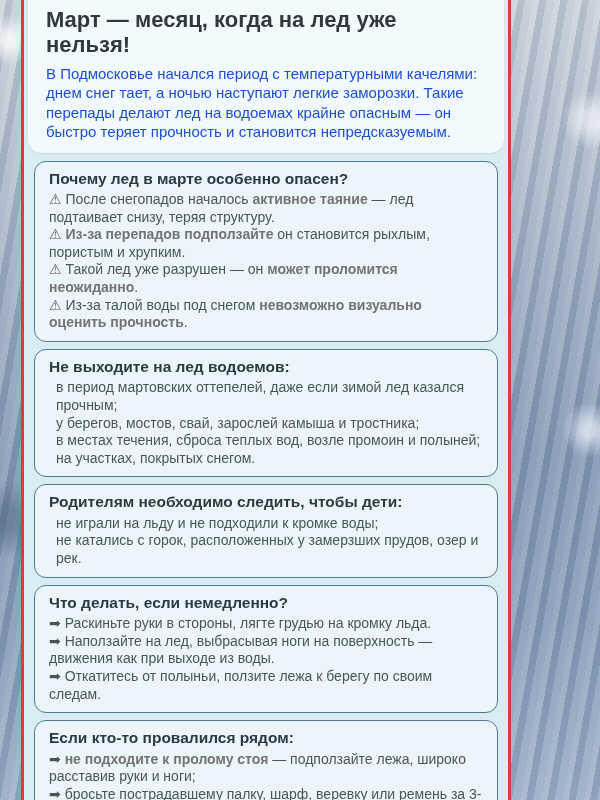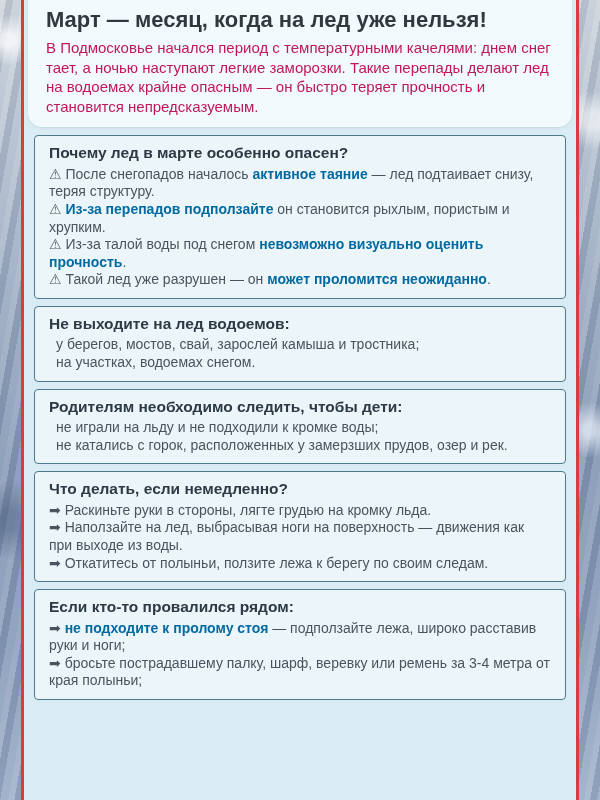--- a/index.html
+++ b/index.html
@@ -8,83 +8,85 @@
     font-family:"Liberation Sans","DejaVu Sans",sans-serif;
     background:
       radial-gradient(circle at 8px 40px, rgba(255,255,255,.75) 0 6px, rgba(255,255,255,0) 26px),
       radial-gradient(circle at 592px 120px, rgba(255,255,255,.6) 0 8px, rgba(255,255,255,0) 30px),
       radial-gradient(circle at 12px 520px, rgba(70,90,120,.45) 0 10px, rgba(70,90,120,0) 40px),
       radial-gradient(circle at 590px 430px, rgba(235,242,250,.7) 0 6px, rgba(235,242,250,0) 28px),
       repeating-linear-gradient(100deg, rgba(255,255,255,.18) 0 6px, rgba(90,110,140,.18) 6px 13px, rgba(200,212,228,.2) 13px 21px),
       linear-gradient(178deg,#cdd3da 0%,#b3bfce 18%,#97a7bd 38%,#8093b1 58%,#8498b6 78%,#9cadc7 100%);
   }
   .content-frame{
-    position:absolute;top:0;bottom:0;left:21px;width:558px;box-sizing:border-box;
+    position:absolute;top:0;bottom:0;left:21px;width:490px;box-sizing:border-box;
     background:#d9ecf4;
     border-left:3px solid #d93c3c;border-right:3px solid #d93c3c;
     overflow:hidden;
   }
   .hero{
     margin:0 4px 8px 4px;
     background:#f3fafd;
     border-radius:0 0 14px 14px;
     padding:7px 18px 11px 18px;
     box-shadow:0 1px 2px rgba(40,70,90,.12);
   }
   .hero h1{
     margin:0 0 6px 0;
     font-size:22px;line-height:1.15;font-weight:700;color:#33383e;
   }
   .hero p{
-    margin:0;font-size:15px;line-height:1.3;color:#be185d;
+    margin:0;font-size:15px;line-height:1.3;color:#1d4ed8;
   }
   .card{
     margin:0 10px 7px 10px;
     background:#ecf6fa;
     border:1.5px solid #4d7b8b;
-    border-radius:4px;
+    border-radius:12px;
     padding:7px 14px 9px 14px;
     box-sizing:border-box;
   }
   .card-heading{
     margin:0 0 3px 0;
     font-size:15.5px;line-height:1.25;font-weight:700;color:#2d3a45;
   }
   .card-item{
     margin:0;font-size:14px;line-height:1.26;color:#49545e;
   }
   .card-list.indented .card-item{padding-left:7px;}
-  .card-item strong{color:#0369a1;}
+  .card-item strong{color:#737373;}
   .marker{color:#49545e;}
 </style>
 </head>
 <body>
 
 <div class="content-frame">
 
   <header class="hero">
     <h1>Март — месяц, когда на лед уже нельзя!</h1>
     <p>В Подмосковье начался период с температурными качелями: днем снег тает, а ночью наступают легкие заморозки. Такие перепады делают лед на водоемах крайне опасным — он быстро теряет прочность и становится непредсказуемым.</p>
   </header>
 
   <main id="cards-container">
       <section class="card">
         <h2 class="card-heading">Почему лед в марте особенно опасен?</h2>
         <div class="card-list">
           <p class="card-item"><span class="marker">⚠ </span><span>После снегопадов началось </span><strong>активное таяние</strong><span> — лед подтаивает снизу, теряя структуру.</span></p>
           <p class="card-item"><span class="marker">⚠ </span><strong>Из-за перепадов подползайте</strong><span> он становится рыхлым, пористым и хрупким.</span></p>
+          <p class="card-item"><span class="marker">⚠ </span><span>Такой лед уже разрушен — он </span><strong>может проломится неожиданно</strong><span>.</span></p>
           <p class="card-item"><span class="marker">⚠ </span><span>Из-за талой воды под снегом </span><strong>невозможно визуально оценить прочность</strong><span>.</span></p>
-          <p class="card-item"><span class="marker">⚠ </span><span>Такой лед уже разрушен — он </span><strong>может проломится неожиданно</strong><span>.</span></p>
         </div>
       </section>
       <section class="card">
         <h2 class="card-heading">Не выходите на лед водоемов:</h2>
         <div class="card-list indented">
+          <p class="card-item"><span>в период мартовских оттепелей, даже если зимой лед казался прочным;</span></p>
           <p class="card-item"><span>у берегов, мостов, свай, зарослей камыша и тростника;</span></p>
-          <p class="card-item"><span>на участках, водоемах снегом.</span></p>
+          <p class="card-item"><span>в местах течения, сброса теплых вод, возле промоин и полыней;</span></p>
+          <p class="card-item"><span>на участках, покрытых снегом.</span></p>
         </div>
       </section>
       <section class="card">
         <h2 class="card-heading">Родителям необходимо следить, чтобы дети:</h2>
         <div class="card-list indented">
           <p class="card-item"><span>не играли на льду и не подходили к кромке воды;</span></p>
           <p class="card-item"><span>не катались с горок, расположенных у замерзших прудов, озер и рек.</span></p>
         </div>
       </section>
       <section class="card">

